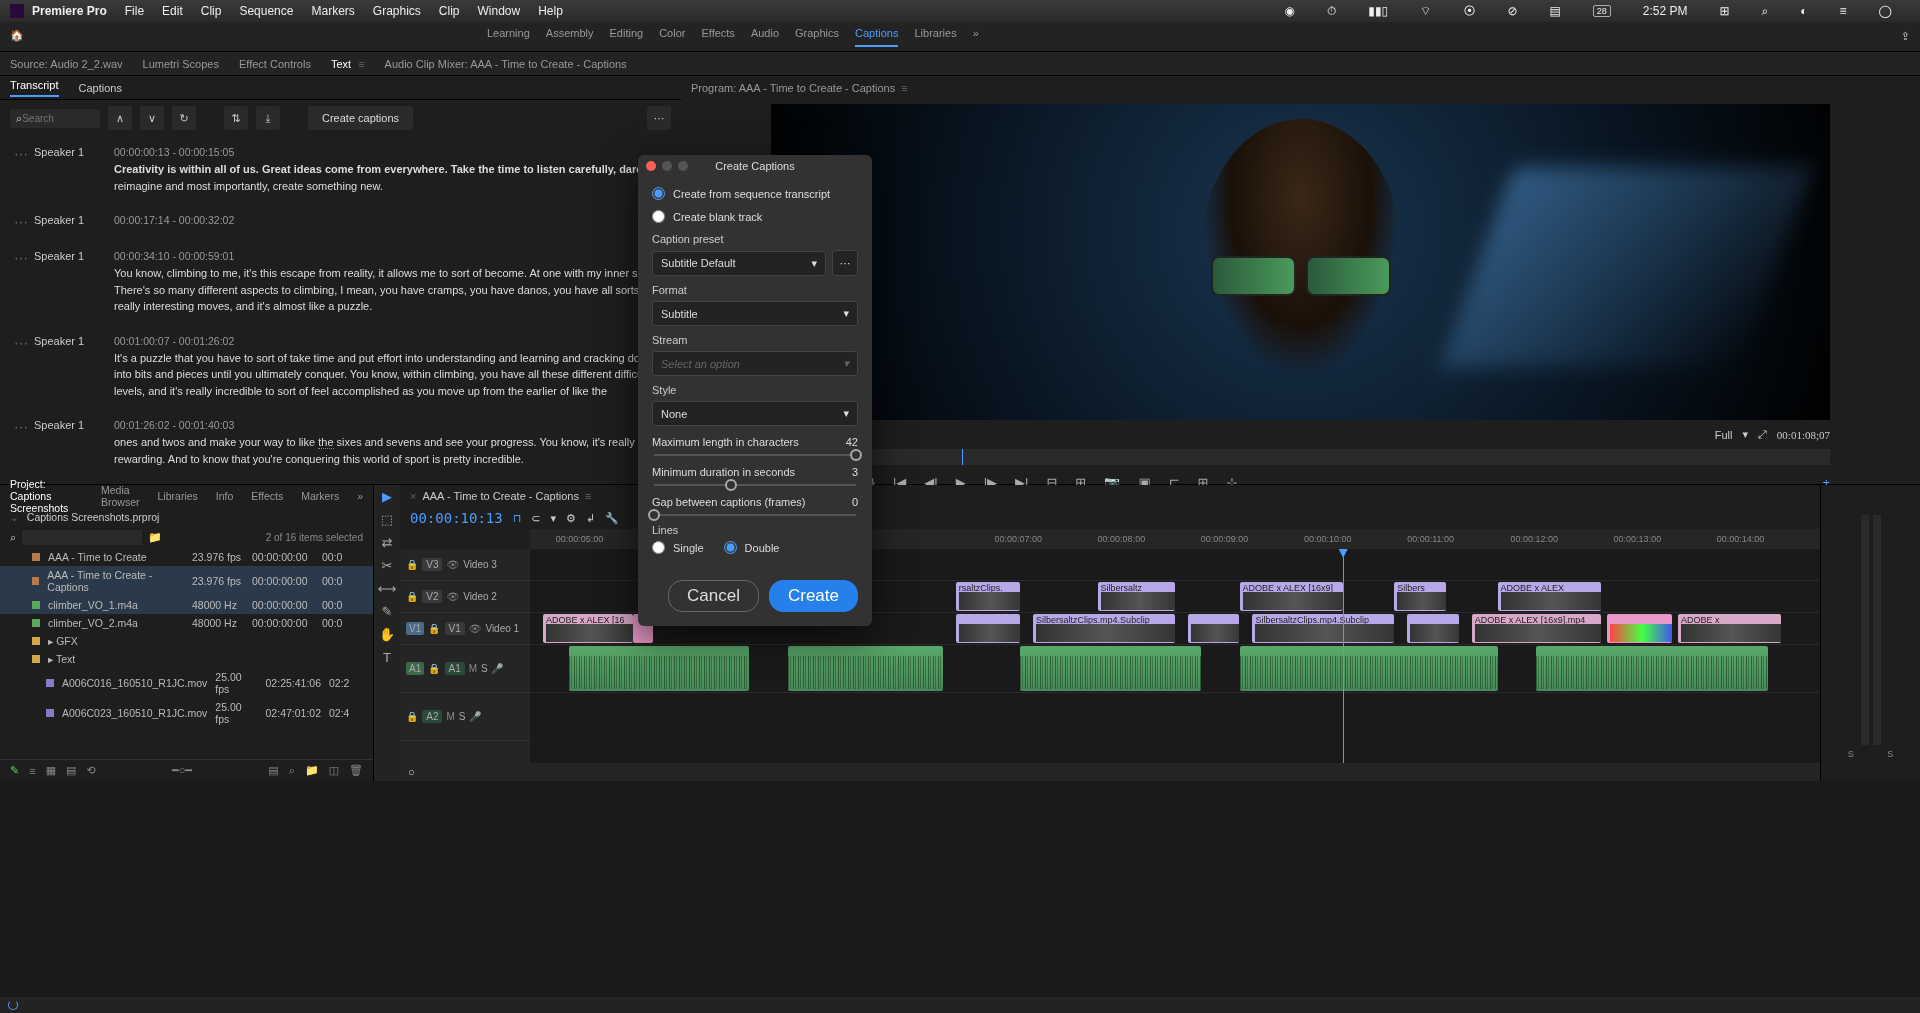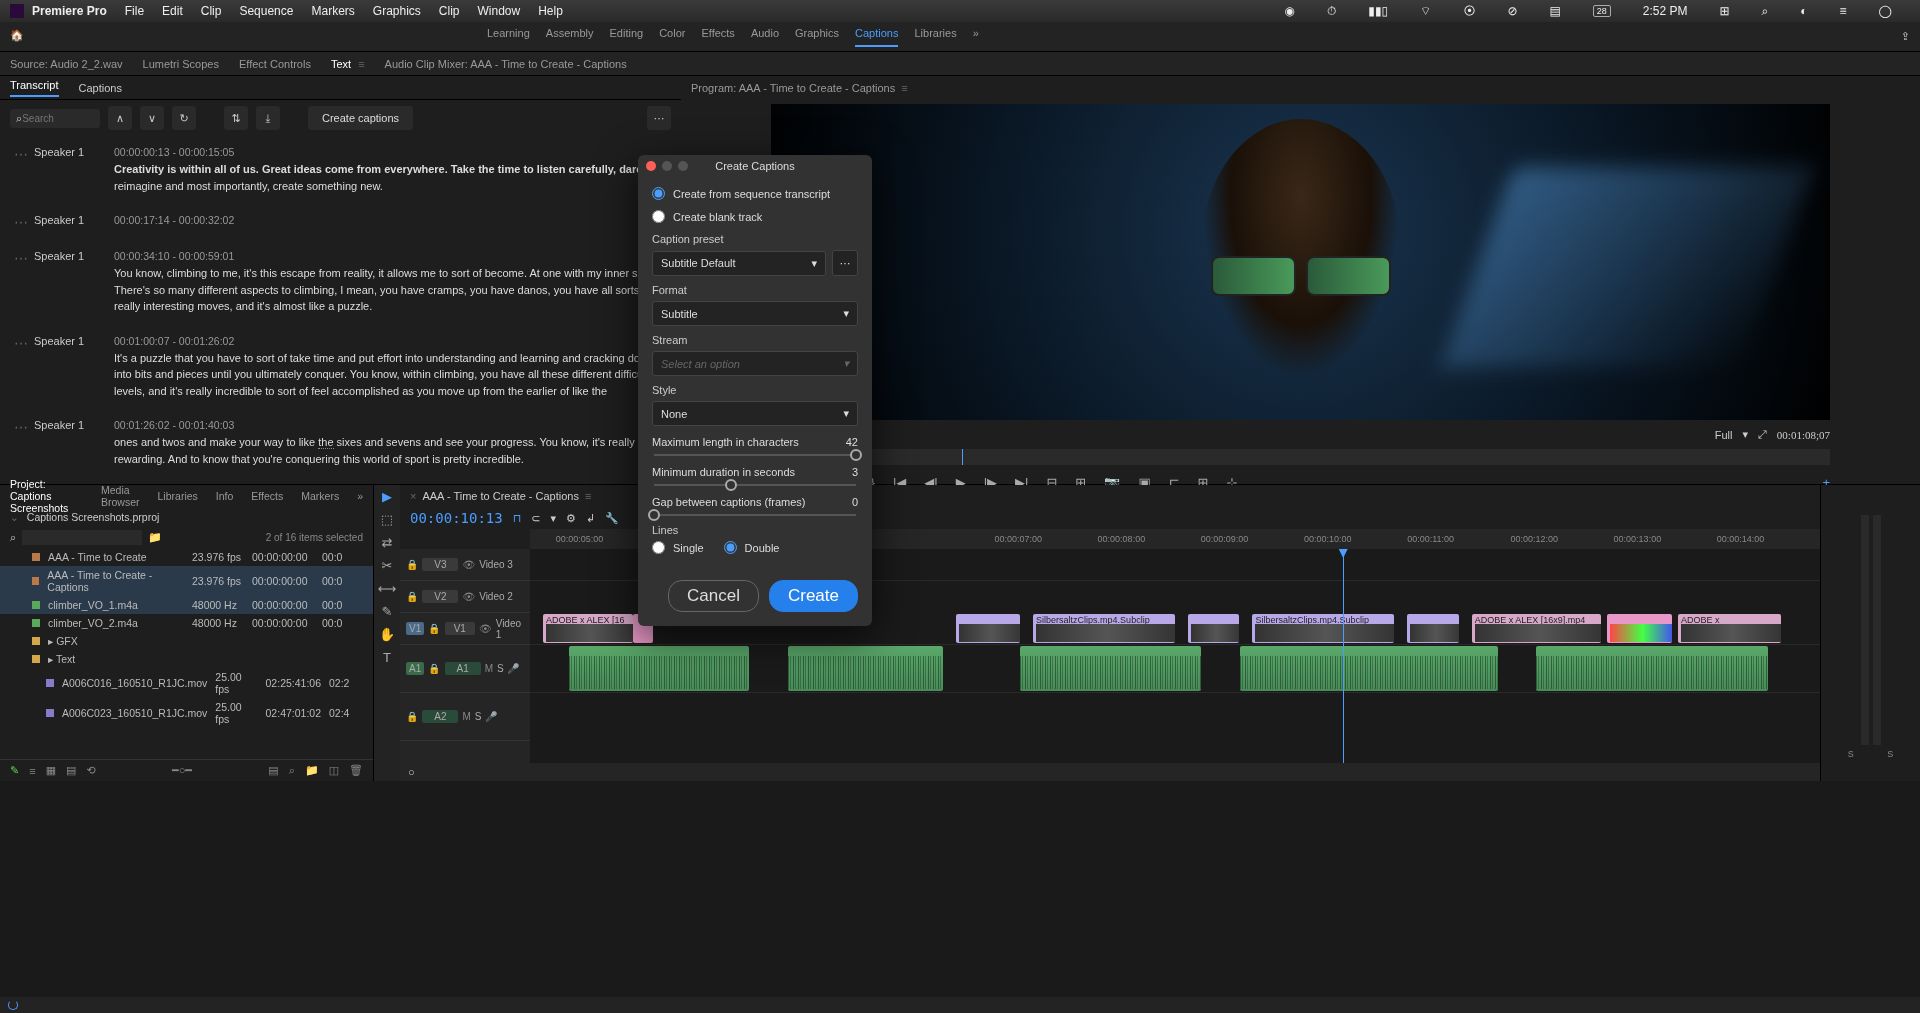--- a/index.html
+++ b/index.html
@@ -109,21 +109,21 @@
 .tl-ruler { flex: 1; background: #262626; display: flex; font-size: 9px; color: #888; align-items: center; position: relative; }
 .tl-ruler span { position: absolute; }
 .tl-playhead-line { position: absolute; top: 0; bottom: 0; width: 1px; background: #4a9eff; left: 63%; z-index: 10; }
 .tl-playhead-line::before { content: ''; position: absolute; top: 0; left: -4px; width: 9px; height: 9px; background: #4a9eff; clip-path: polygon(0 0, 100% 0, 50% 100%); }
 
 .tl-tracks { flex: 1; display: flex; position: relative; }
 .tl-left { width: 130px; background: #252525; }
 .tl-right { flex: 1; background: #1a1a1a; position: relative; overflow: hidden; }
 .track-row { display: flex; align-items: center; height: 32px; border-bottom: 1px solid #333; font-size: 10px; color: #aaa; padding: 0 6px; gap: 4px; }
 .track-row.tall { height: 48px; }
-.track-row .tlabel { width: 36px; background: #3a3a3a; text-align: center; border-radius: 2px; padding: 1px 0; }
+.track-row .tlabel { width: 20px; background: #3a3a3a; text-align: center; border-radius: 2px; padding: 1px 0; }
 .track-row.audio-track .tlabel { background: #2a4a3a; }
 .track-row .lock, .track-row .eye, .track-row .mute { cursor: pointer; color: #888; font-size: 10px; }
 
 .clip-lane { position: absolute; left: 0; right: 0; height: 32px; border-bottom: 1px solid #2a2a2a; }
 .clip-lane.tall { height: 48px; }
 .clip { position: absolute; top: 1px; bottom: 1px; border-radius: 2px; font-size: 9px; color: #222; padding: 1px 3px; overflow: hidden; white-space: nowrap; }
 .clip.video { background: #b8a8e8; }
 .clip.video2 { background: #d8a8c8; }
 .clip.pink { background: #e898c8; }
 .clip.audio { background: linear-gradient(#5aa86a, #4a8a5a); }
@@ -547,20 +547,27 @@
             <span class="mute">M</span>
             <span>S</span>
             <span>🎤</span>
           </div>
         </div>
         <div class="tl-right">
           <div class="tl-playhead-line"></div>
 
           <div class="clip-lane" style="top:0"></div>
 
+          <div class="clip-lane" style="top:32px">
+            <div class="clip video" style="left:33%;width:5%"><span>rsaltzClips.</span><div class="thumb"></div></div>
+            <div class="clip video" style="left:44%;width:6%"><span>Silbersaltz</span><div class="thumb"></div></div>
+            <div class="clip video" style="left:55%;width:8%"><span>ADOBE x ALEX [16x9]</span><div class="thumb"></div></div>
+            <div class="clip video" style="left:67%;width:4%"><span>Silbers</span><div class="thumb"></div></div>
+            <div class="clip video" style="left:75%;width:8%"><span>ADOBE x ALEX</span><div class="thumb"></div></div>
+          </div>
 
           <div class="clip-lane" style="top:64px">
             <div class="clip video2" style="left:1%;width:7%"><span>ADOBE x ALEX [16</span><div class="thumb"></div></div>
             <div class="clip pink" style="left:8%;width:1.5%"></div>
             <div class="clip video" style="left:33%;width:5%">
                 <div class="thumb"></div>
               </div>
             <div class="clip video" style="left:39%;width:11%"><span>SilbersaltzClips.mp4.Subclip</span><div class="thumb"></div></div>
             <div class="clip video" style="left:51%;width:4%">
                 <div class="thumb"></div>

